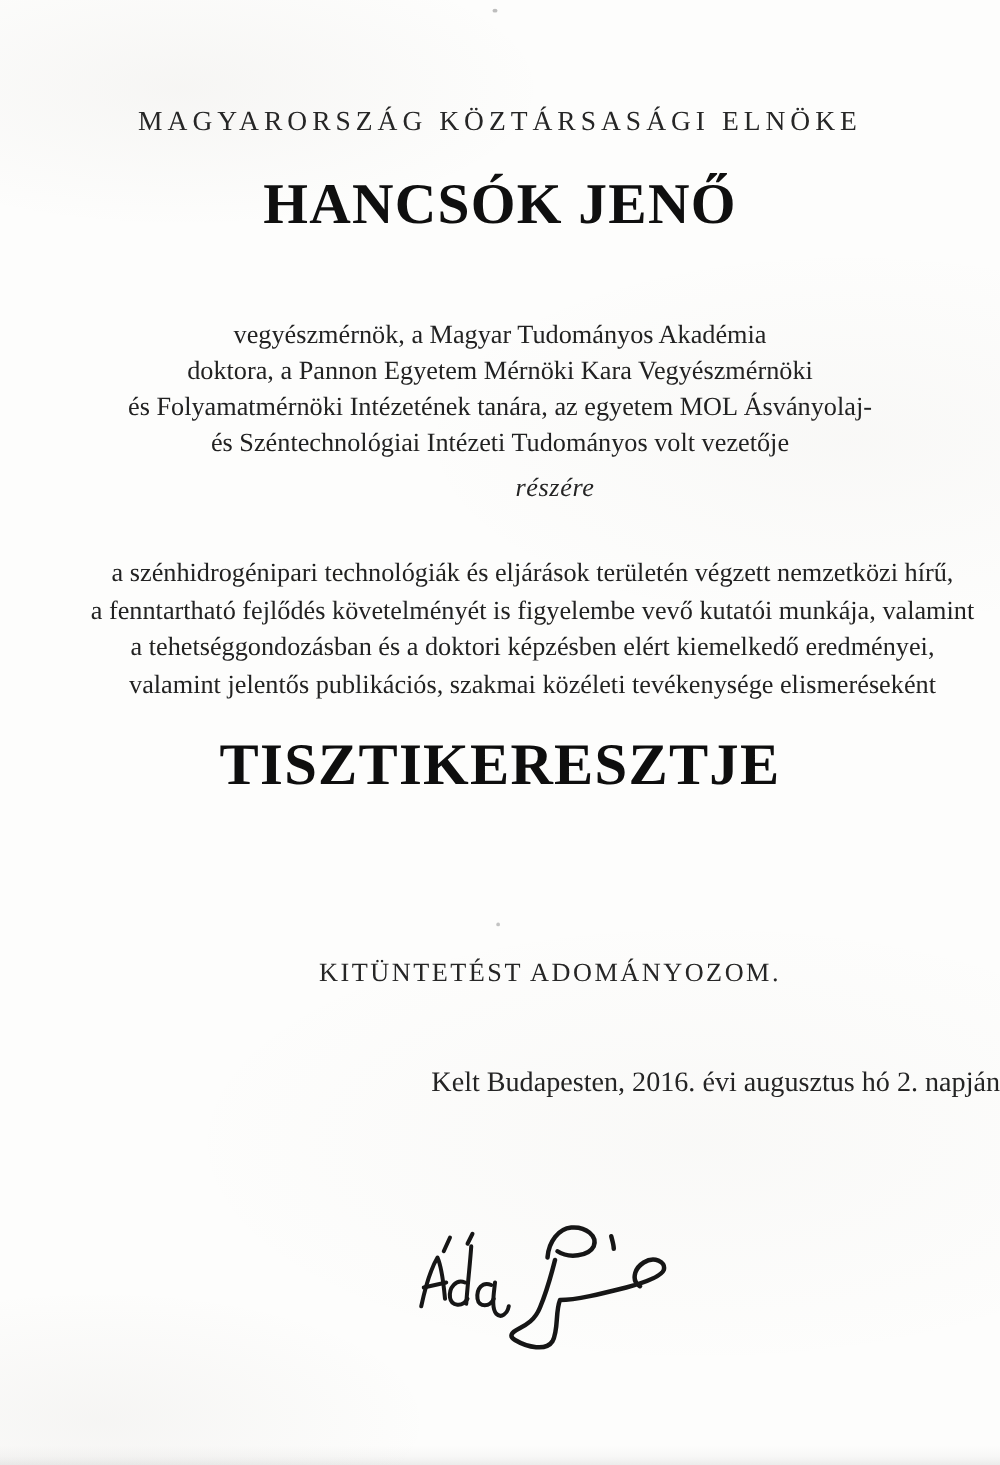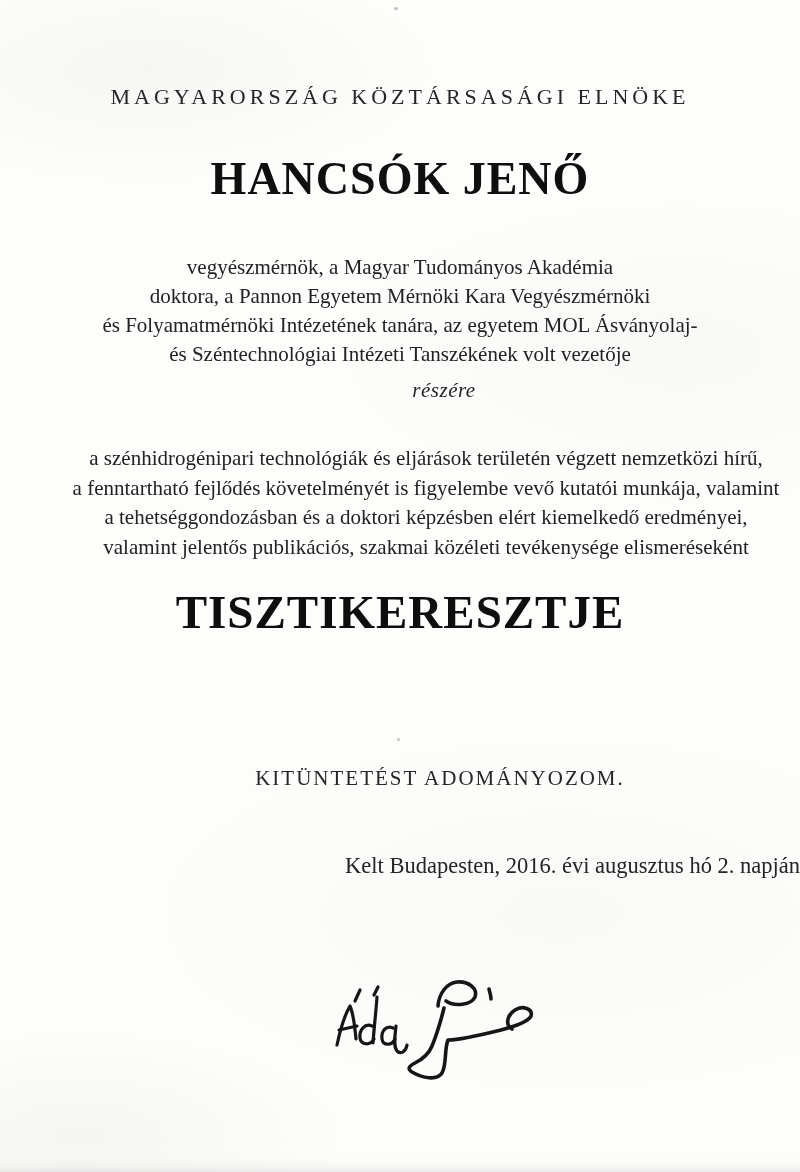--- a/index.html
+++ b/index.html
@@ -27,21 +27,21 @@
   }
   .abs { position: absolute; left: 0; width: 100%; text-align: center; }
 
   .issuer-title {
     top: 84px;
     font-size: 22px;
     letter-spacing: 4px;
     color: #262626;
   }
   .recipient-name {
-    top: 152px;
+    top: 136px;
     font-size: 46px;
     font-weight: bold;
     letter-spacing: 1px;
     color: #0f0f0f;
   }
   .description {
     top: 253px;
     font-size: 21px;
     line-height: 29px;
     color: #222;
@@ -107,21 +107,21 @@
 <div class="page">
 
   <div class="abs issuer-title">MAGYARORSZÁG KÖZTÁRSASÁGI ELNÖKE</div>
 
   <div class="abs recipient-name">HANCSÓK JENŐ</div>
 
   <div class="abs description">
     <div>vegyészmérnök, a Magyar Tudományos Akadémia</div>
     <div>doktora, a Pannon Egyetem Mérnöki Kara Vegyészmérnöki</div>
     <div>és Folyamatmérnöki Intézetének tanára, az egyetem MOL Ásványolaj-</div>
-    <div>és Széntechnológiai Intézeti Tanszékének volt vezetője</div>
+    <div>és Széntechnológiai Intézeti Tudományos volt vezetője</div>
   </div>
 
   <div class="abs dative">részére</div>
 
   <div class="abs citation">
     <div>a szénhidrogénipari technológiák és eljárások területén végzett nemzetközi hírű,</div>
     <div>a fenntartható fejlődés követelményét is figyelembe vevő kutatói munkája, valamint</div>
     <div>a tehetséggondozásban és a doktori képzésben elért kiemelkedő eredményei,</div>
     <div>valamint jelentős publikációs, szakmai közéleti tevékenysége elismeréseként</div>
   </div>

